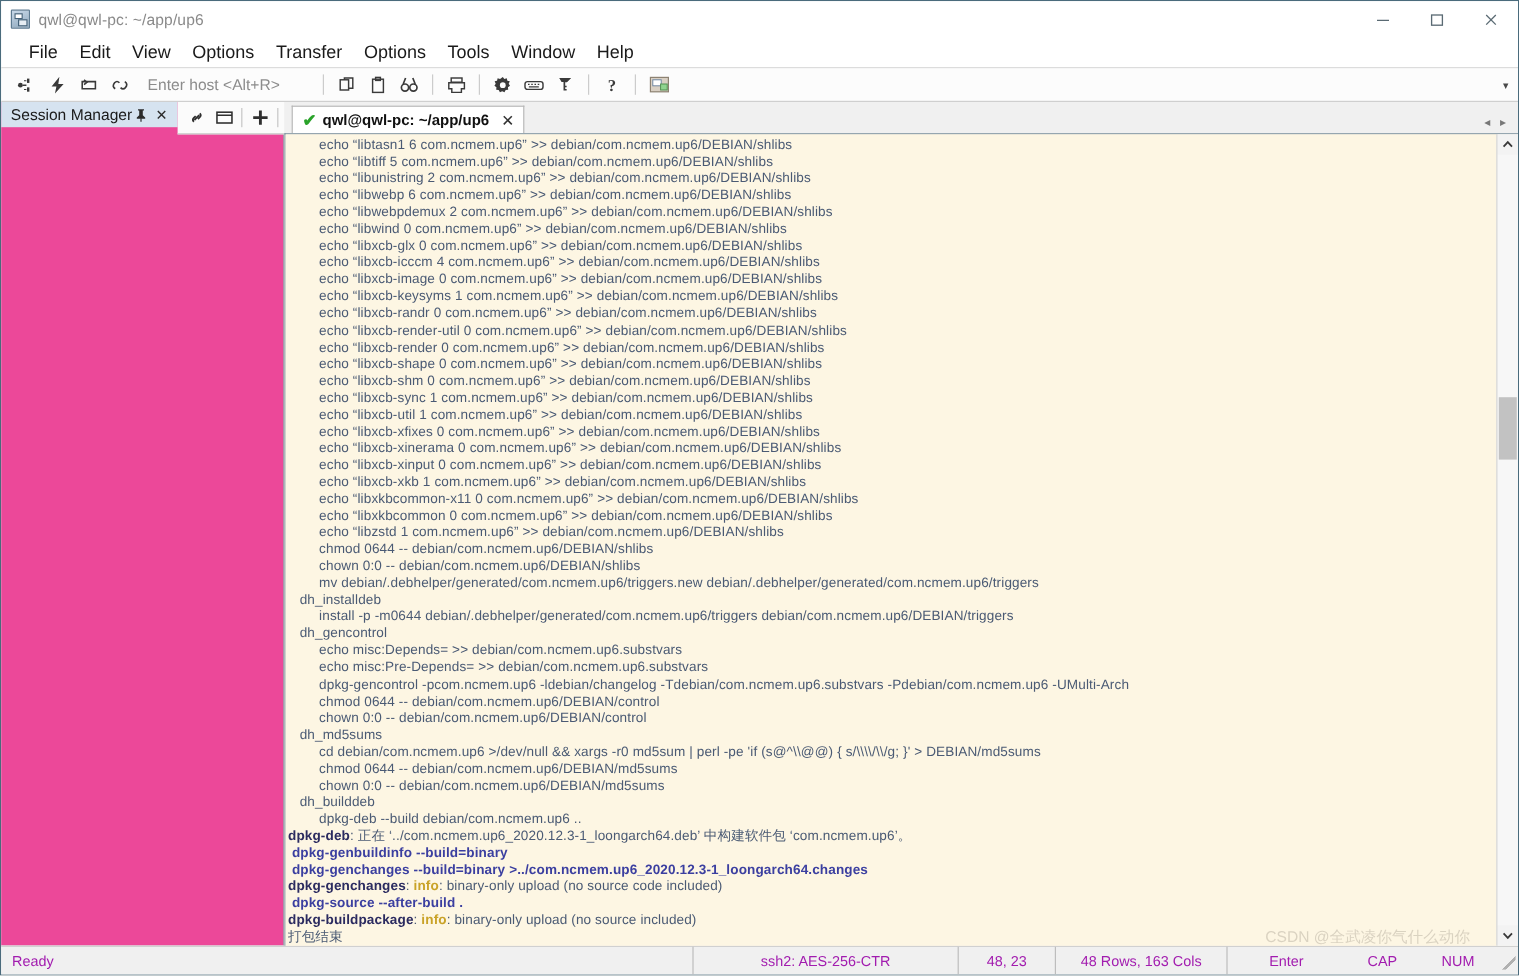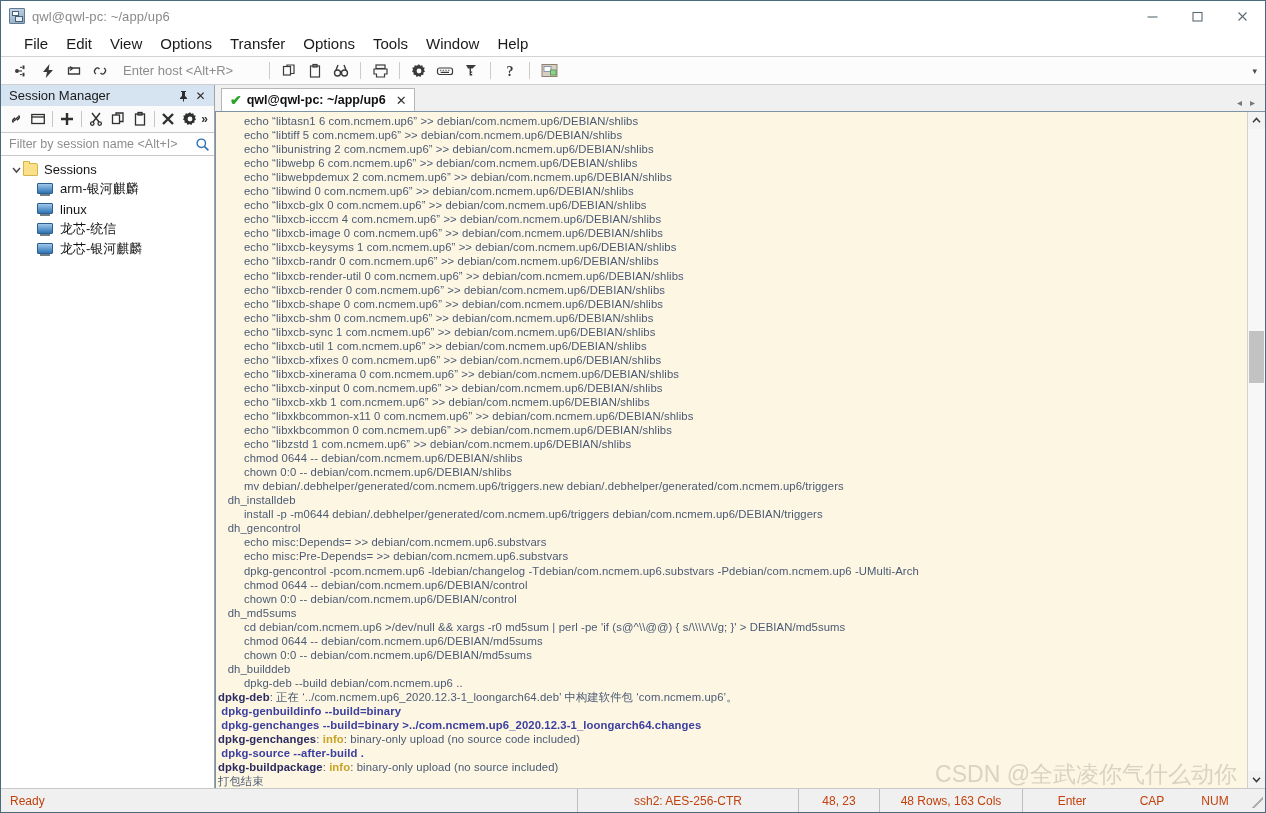--- a/index.html
+++ b/index.html
@@ -107,23 +107,23 @@
   
   .body {
     flex: 1 1 auto;
     display: flex;
     min-height: 0;
     background: #f0f0f0;
   }
 
   
   .sidebar {
-    width: 214px;
+    width: 236px;
     display: flex;
-    flex-direction: column;
+    flex-direction: row;
     background: #ec4899;
     border-right: 1px solid #9aa5ac;
     box-sizing: border-box;
   }
   .sm-header {
     height: 21px;
     display: flex;
     align-items: center;
     background: #d6e3f0;
     padding-left: 8px;
@@ -288,38 +288,38 @@
   .vs-track{flex:1 1 auto;position:relative;background:#f7f7f7;}
   .vs-thumb{
     position:absolute;left:1px;right:1px;
     top:202px;height:52px;
     background:#c2c2c2;
   }
 
   
   .watermark{
     position:absolute;
-    right:10px;bottom:-2px;
-    font-size:23px;
+    right:22px;bottom:-2px;
+    font-size:13px;
     color:rgba(140,130,115,0.30);
     font-family:"Liberation Sans",sans-serif;
     white-space:nowrap;
     pointer-events:none;
   }
 
   
   .statusbar{
     height:23px;
     flex:0 0 auto;
     display:flex;
     align-items:center;
     background:#f0f0f0;
     border-top:1px solid #c9c9c9;
     font-size:12px;
-    color:#c2410c;
+    color:#a21caf;
   }
   .sb-left{padding-left:9px;}
   .sb-cell{
     border-left:1px solid #bdbdbd;
     height:23px;
     display:flex;align-items:center;
     padding:0 10px;
     white-space:nowrap;
   }
   .sb-spacer{flex:1 1 auto;}

